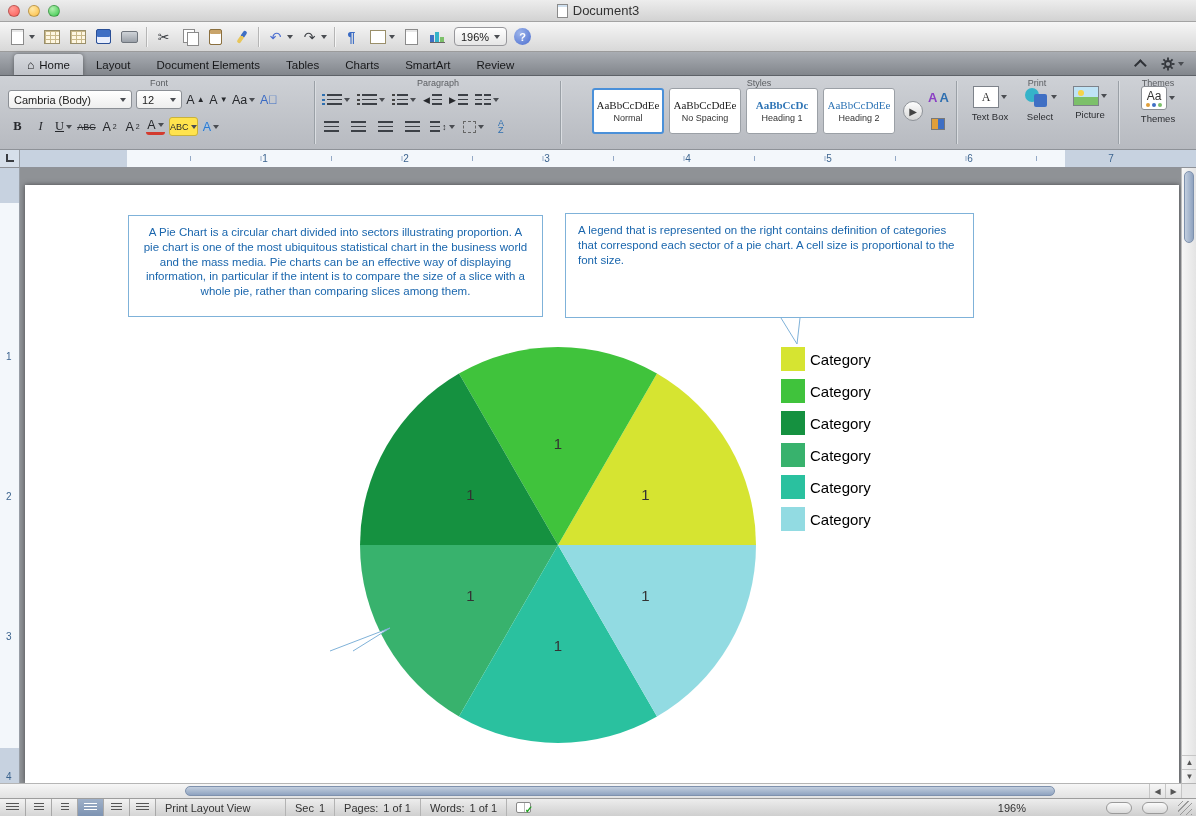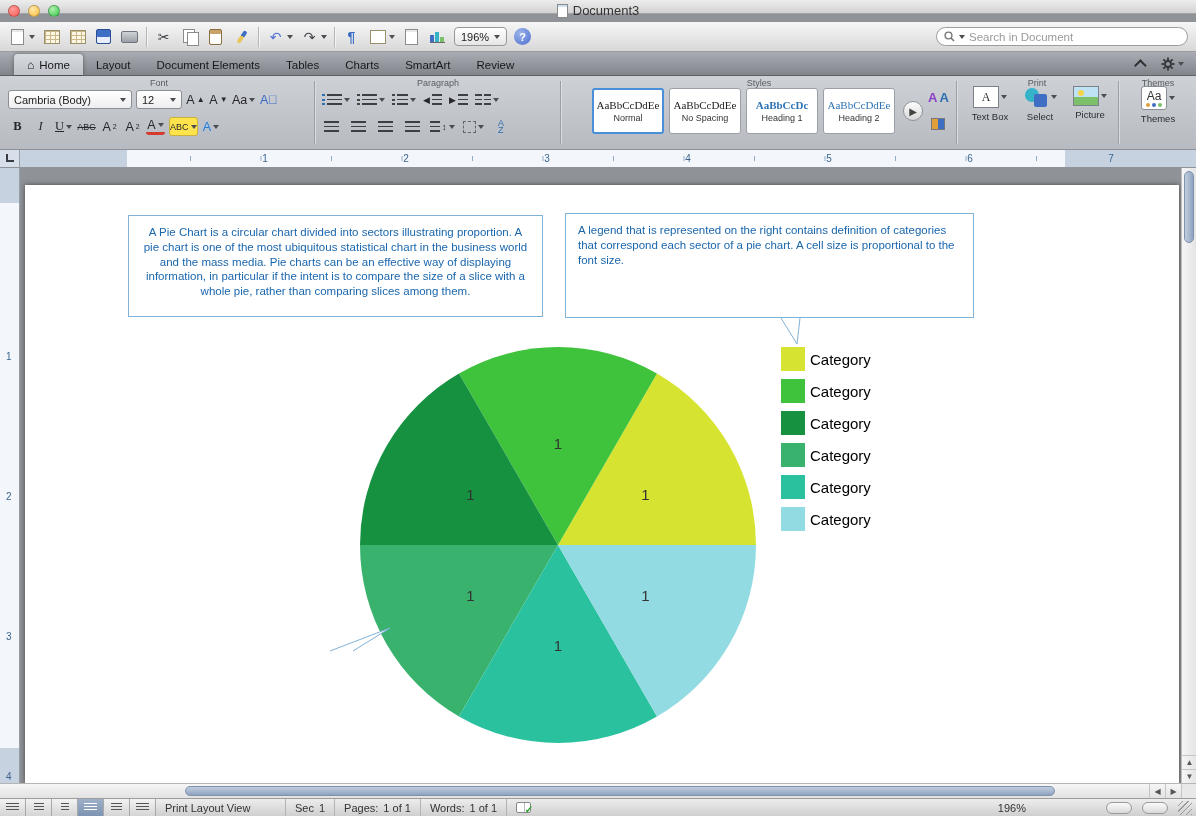--- a/index.html
+++ b/index.html
@@ -1,20 +1,20 @@
 <!DOCTYPE html>
 <html><head>
 <meta charset="utf-8">
 <style>
   * { margin:0; padding:0; box-sizing:border-box; }
   body { background:#555; font-family:"Liberation Sans", sans-serif; }
   .app { position:relative; width:1196px; height:816px; background:#8f9296; overflow:hidden; font-family:"Liberation Sans", sans-serif; }
 
   
-  .titlebar { position:absolute; top:0; left:0; right:0; height:14px;
+  .titlebar { position:absolute; top:0; left:0; right:0; height:22px;
     background:linear-gradient(#ededed,#d2d2d2); border-bottom:1px solid #a3a3a3; }
   .traffic { position:absolute; top:5px; left:8px; display:flex; gap:8px; }
   .light { width:12px; height:12px; border-radius:50%; border:1px solid rgba(0,0,0,.25); }
   .light.red { background:radial-gradient(circle at 35% 30%, #ff9d97, #fc5b57); }
   .light.yellow { background:radial-gradient(circle at 35% 30%, #ffe9a8, #fdbc40); }
   .light.green { background:radial-gradient(circle at 35% 30%, #b3f0b0, #34c748); }
   .wintitle { position:absolute; top:3px; left:0; right:0; text-align:center; font-size:13px; color:#333;
     display:flex; justify-content:center; align-items:center; gap:5px; }
   .doc-ic { display:inline-block; width:11px; height:14px; background:#fff; border:1px solid #8a8a8a;
     box-shadow:inset 0 2px 0 #cfe0f0; }
@@ -250,28 +250,20 @@
           <span style="width:15px;height:13px;background:linear-gradient(to top,#3f6fc4 60%,transparent 60%) 0 0/4px 100% no-repeat, linear-gradient(to top,#35b3c9 85%,transparent 85%) 5px 0/4px 100% no-repeat, linear-gradient(to top,#7cc06a 45%,transparent 45%) 10px 0/4px 100% no-repeat;border-bottom:1px solid #666"></span>
         </span>
       </span>
     <span class="zoom-select">
         <span>196%</span>
         <span class="dar"></span>
       </span>
     <span class="tbtn">
         <span class="help-ic">?</span>
       </span>
-    <span class="searchbox">
-      <svg width="11" height="11" viewBox="0 0 11 11">
-          <circle cx="4.5" cy="4.5" r="3.4" fill="none" stroke="#777" stroke-width="1.4"></circle>
-          <line x1="7" y1="7" x2="10" y2="10" stroke="#777" stroke-width="1.6"></line>
-        </svg>
-      <span class="dar"></span>
-      <span class="ph">Search in Document</span>
-    </span>
   </div>
 
   <div class="tabbar">
     <div id="tab-strip">
         <div class="tab active">
           <span class="home-glyph">⌂</span>
           <span>Home</span>
         </div>
         <div class="tab">
           <span>Layout</span>

